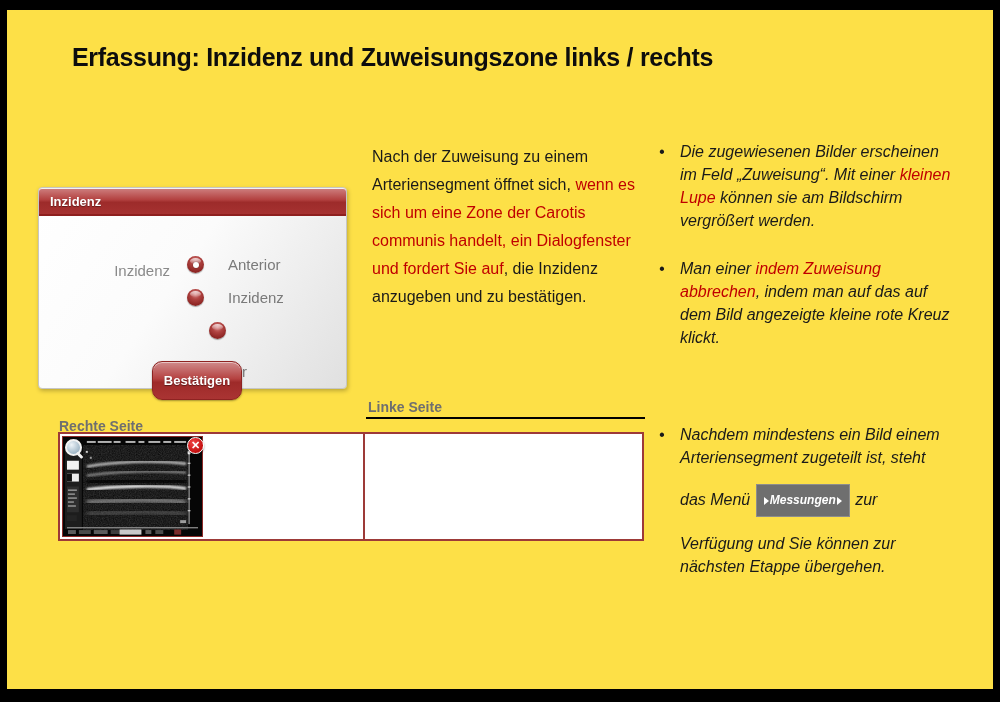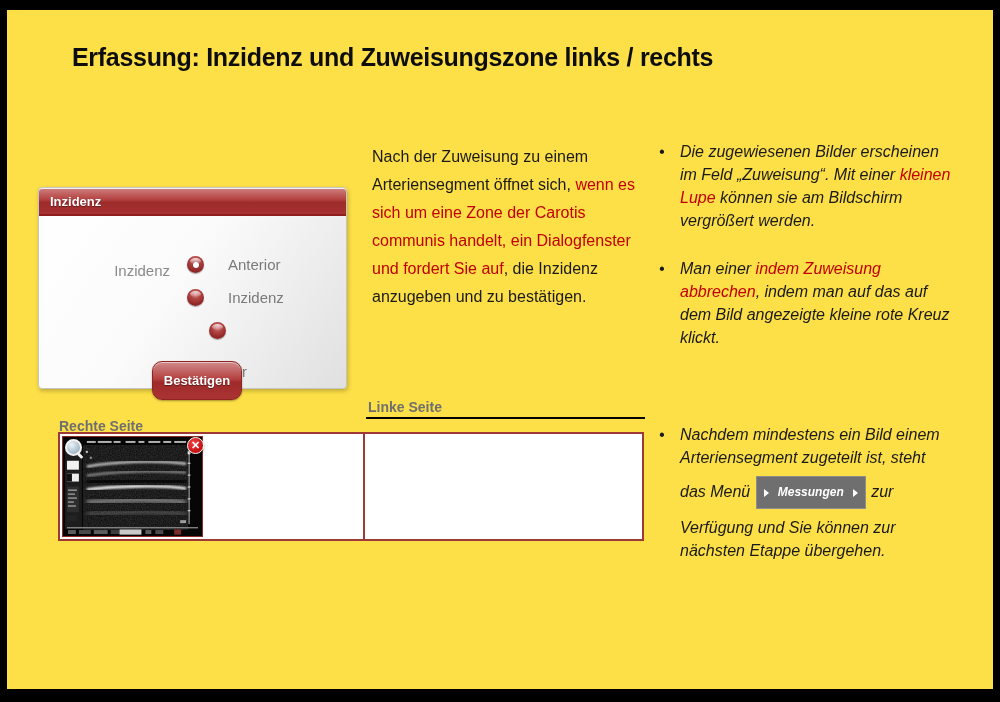--- a/index.html
+++ b/index.html
@@ -75,23 +75,23 @@
     list-style:none;margin:0;padding:0;
     font-size:16px;line-height:23px;color:#1a1a1a;font-style:italic;
   }
   .bullets li{position:relative;padding-left:27px;}
   .bullets li::before{
     content:"\2022";position:absolute;left:6px;top:0;color:#1a1a1a;font-size:16px;
   }
   .bullets li.b1{margin-top:25px;}
   .bullets li.b2{margin-top:74px;}
   .messungen{
-    display:inline-flex;align-items:center;gap:9px;vertical-align:middle;
+    display:inline-flex;align-items:center;gap:1px;vertical-align:middle;
     background:#6f6f6f;color:#fff;font-weight:bold;font-size:12px;
-    padding:4px 7px;margin:8px 2px;box-shadow:0 0 0 1px #8d8d8d;cursor:pointer;
+    padding:4px 7px;margin:16px 2px;box-shadow:0 0 0 1px #8d8d8d;cursor:pointer;
   }
   .tri{width:0;height:0;border-top:4px solid transparent;border-bottom:4px solid transparent;border-left:5px solid #fff;}
   
   .panel-header{
     position:absolute;font-size:14px;font-weight:bold;color:#6f6f6f;
   }
   .ph-right{left:52px;top:408px;width:304px;border-bottom:2px solid #9a9a9a;padding-bottom:2px;}
   .ph-left{left:359px;top:389px;width:277px;border-bottom:2px solid #000000;padding-bottom:2px;padding-left:2px;}
   .panel-box{
     position:absolute;top:422px;height:109px;background:#fff;border:2px solid #9d3a38;box-sizing:border-box;

